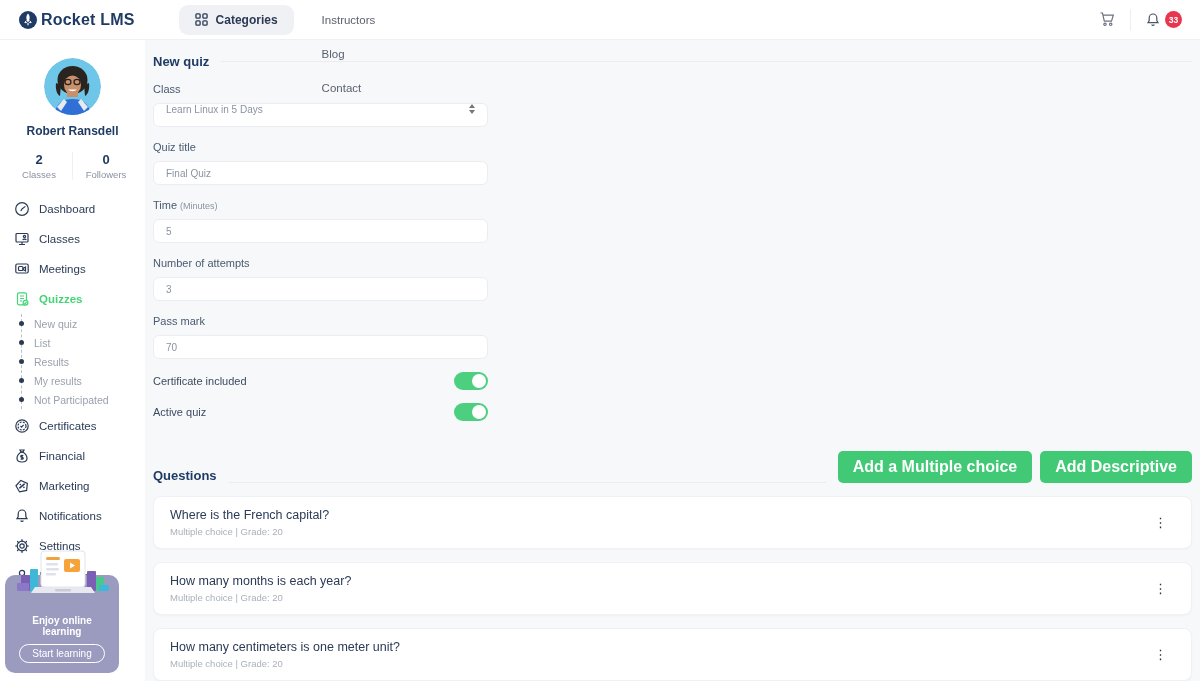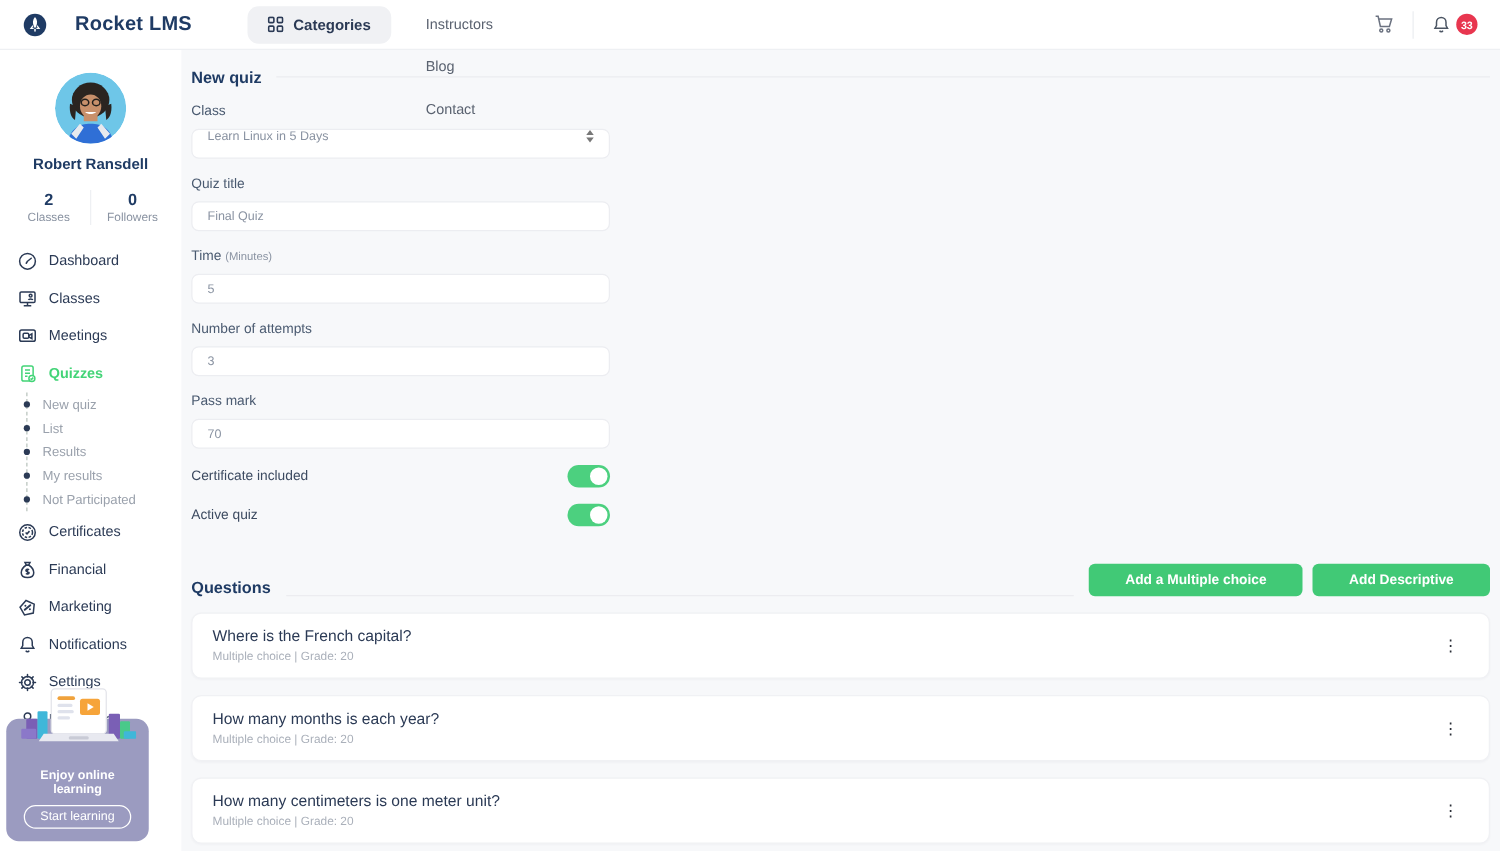--- a/index.html
+++ b/index.html
@@ -2,21 +2,21 @@
 <html><head>
 <meta charset="utf-8">
 <style>
   * { margin:0; padding:0; box-sizing:border-box; }
   html,body { width:1200px; height:681px; overflow:hidden; background:#fff;
     font-family:"Liberation Sans", sans-serif; color:#2b3a55; }
 
   
   .navbar { height:40px; background:#fff; border-bottom:1px solid #eef0f3;
     display:flex; align-items:center; padding:0 18px; position:relative; z-index:5; }
-  .brand { display:flex; align-items:center; gap:22px; cursor:pointer; }
+  .brand { display:flex; align-items:center; gap:3px; cursor:pointer; }
   .brand-name { font-size:16px; font-weight:800; color:#1f3b64; letter-spacing:.2px; }
   .categories-btn { margin-left:44px; background:#f0f1f4; border:none; border-radius:9px;
     padding:8px 16px; display:flex; align-items:center; gap:8px; font-size:12px;
     font-weight:600; color:#2b3a55; cursor:pointer; }
   .nav-links { display:flex; gap:22px; margin-left:28px;flex-direction:column; }
   .nav-link { font-size:11.5px; color:#5a6270; text-decoration:none; cursor:pointer; }
   .nav-right { margin-left:auto; display:flex; align-items:center; gap:14px; }
   .nav-divider { width:1px; height:22px; background:#eceef1; }
   .icon-btn { background:none; border:none; cursor:pointer; display:flex; align-items:center; color:#6b7280; }
   .bell-wrap { position:relative; display:flex; align-items:center; gap:4px; }
@@ -71,22 +71,22 @@
   .caret-updown i.down { border-top:4px solid #777; }
 
   .toggle-row { display:flex; align-items:center; justify-content:space-between; width:335px; margin-top:13px; }
   .toggle-label { font-size:11px; color:#3c4a60; }
   .toggle { width:34px; height:18px; background:#4cd07f; border-radius:9px; position:relative; cursor:pointer; border:none; }
   .toggle .knob { position:absolute; top:2px; right:2px; width:14px; height:14px; background:#fff; border-radius:50%; }
 
   
   .questions-head { display:flex; align-items:flex-end; gap:12px; margin-top:30px; }
   .q-buttons { display:flex; gap:8px; }
-  .green-btn { background:#41c976; color:#fff; border:none; border-radius:5px; font-size:11px;
-    font-weight:600; padding:7px 29px; cursor:pointer; white-space:nowrap; }
+  .green-btn { background:#41c976; color:#fff; border:none; border-radius:5px; font-size:16px;
+    font-weight:600; padding:7px 15px; cursor:pointer; white-space:nowrap; }
   .q-card { background:#fff; border:1px solid #f0f1f4; border-radius:8px; margin-top:13px;
     padding:11px 16px; display:flex; align-items:center; justify-content:space-between;
     box-shadow:0 1px 2px rgba(30,40,60,.03); min-height:46px; }
   .q-card:first-of-type { margin-top:20px; }
   .q-title { font-size:12.5px; color:#2b3a55; }
   .q-meta { font-size:9.5px; color:#aab0ba; margin-top:4px; }
   .kebab { background:none; border:none; cursor:pointer; color:#2b2f38; font-size:13px;
     line-height:1; padding:4px 8px; letter-spacing:0; }
 </style>
 </head>

